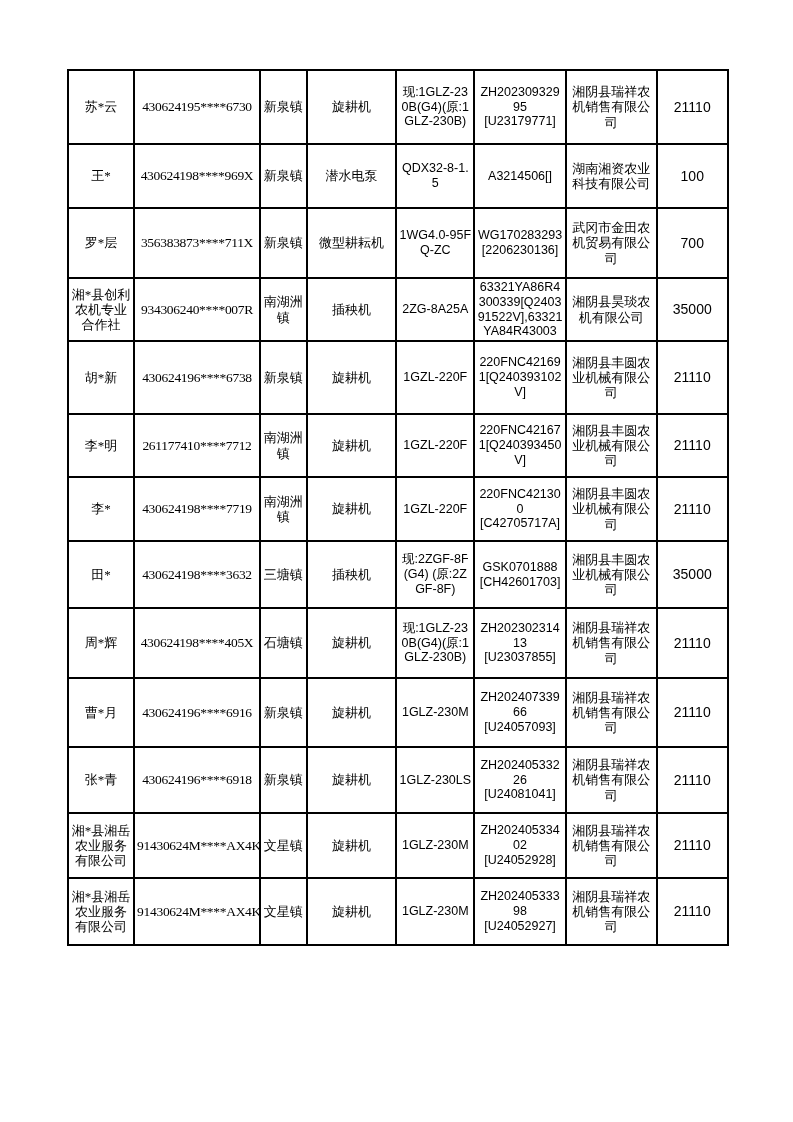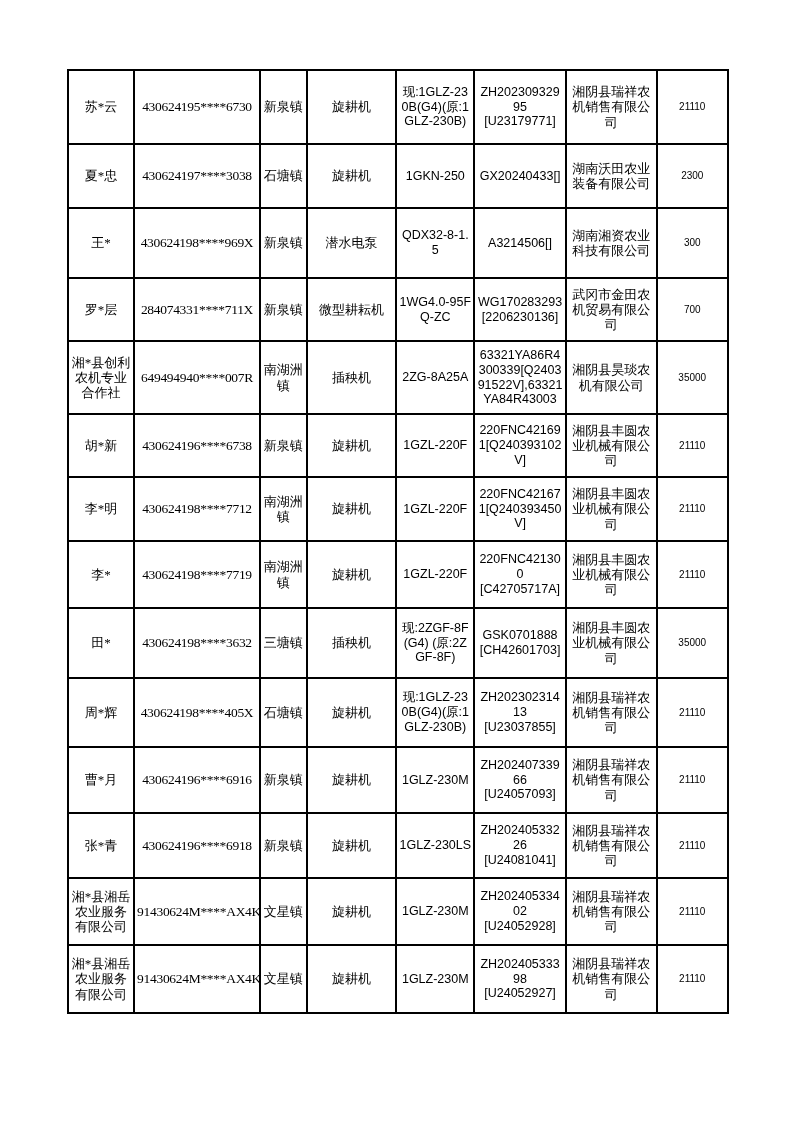--- a/index.html
+++ b/index.html
@@ -53,21 +53,21 @@
   td.col-model {
     font-size: 12.5px;
     word-break: break-all;
   }
   td.col-serial {
     font-size: 12.5px;
     word-break: break-all;
     white-space: pre-line;
   }
   td.col-amount {
-    font-size: 10px;
+    font-size: 14px;
   }
 
   
   tbody tr:nth-child(1)  { height: 74px; }
   tbody tr:nth-child(2)  { height: 64px; }
   tbody tr:nth-child(3)  { height: 70px; }
   tbody tr:nth-child(4)  { height: 63px; }
   tbody tr:nth-child(5)  { height: 73px; }
   tbody tr:nth-child(6)  { height: 63px; }
   tbody tr:nth-child(7)  { height: 64px; }
@@ -100,72 +100,62 @@
           <td class="col-id">430624195****6730</td>
           <td class="col-town">新泉镇</td>
           <td class="col-machine">旋耕机</td>
           <td class="col-model">现:1GLZ-230B(G4)(原:1GLZ-230B)</td>
           <td class="col-serial">ZH20230932995
 [U23179771]</td>
           <td class="col-company">湘阴县瑞祥农机销售有限公司</td>
           <td class="col-amount">21110</td>
         </tr>
         <tr>
-          <td class="col-name">夏*忠</td>
-          <td class="col-id">430624197****3038</td>
-          <td class="col-town">石塘镇</td>
-          <td class="col-machine">旋耕机</td>
-          <td class="col-model">1GKN-250</td>
-          <td class="col-serial">GX20240433[]</td>
-          <td class="col-company">湖南沃田农业装备有限公司</td>
-          <td class="col-amount">2300</td>
-        </tr>
-        <tr>
           <td class="col-name">王*</td>
           <td class="col-id">430624198****969X</td>
           <td class="col-town">新泉镇</td>
           <td class="col-machine">潜水电泵</td>
           <td class="col-model">QDX32-8-1.5</td>
           <td class="col-serial">A3214506[]</td>
           <td class="col-company">湖南湘资农业科技有限公司</td>
-          <td class="col-amount">300</td>
+          <td class="col-amount">100</td>
         </tr>
         <tr>
           <td class="col-name">罗*层</td>
-          <td class="col-id">284074331****711X</td>
+          <td class="col-id">356383873****711X</td>
           <td class="col-town">新泉镇</td>
           <td class="col-machine">微型耕耘机</td>
           <td class="col-model">1WG4.0-95FQ-ZC</td>
           <td class="col-serial">WG170283293[2206230136]</td>
           <td class="col-company">武冈市金田农机贸易有限公司</td>
           <td class="col-amount">700</td>
         </tr>
         <tr>
           <td class="col-name">湘*县创利农机专业合作社</td>
-          <td class="col-id">649494940****007R</td>
+          <td class="col-id">934306240****007R</td>
           <td class="col-town">南湖洲镇</td>
           <td class="col-machine">插秧机</td>
           <td class="col-model">2ZG-8A25A</td>
           <td class="col-serial">63321YA86R4300339[Q240391522V],63321YA84R43003</td>
           <td class="col-company">湘阴县昊琰农机有限公司</td>
           <td class="col-amount">35000</td>
         </tr>
         <tr>
           <td class="col-name">胡*新</td>
           <td class="col-id">430624196****6738</td>
           <td class="col-town">新泉镇</td>
           <td class="col-machine">旋耕机</td>
           <td class="col-model">1GZL-220F</td>
           <td class="col-serial">220FNC421691[Q240393102V]</td>
           <td class="col-company">湘阴县丰圆农业机械有限公司</td>
           <td class="col-amount">21110</td>
         </tr>
         <tr>
           <td class="col-name">李*明</td>
-          <td class="col-id">430624198****7712</td>
+          <td class="col-id">261177410****7712</td>
           <td class="col-town">南湖洲镇</td>
           <td class="col-machine">旋耕机</td>
           <td class="col-model">1GZL-220F</td>
           <td class="col-serial">220FNC421671[Q240393450V]</td>
           <td class="col-company">湘阴县丰圆农业机械有限公司</td>
           <td class="col-amount">21110</td>
         </tr>
         <tr>
           <td class="col-name">李*</td>
           <td class="col-id">430624198****7719</td>

